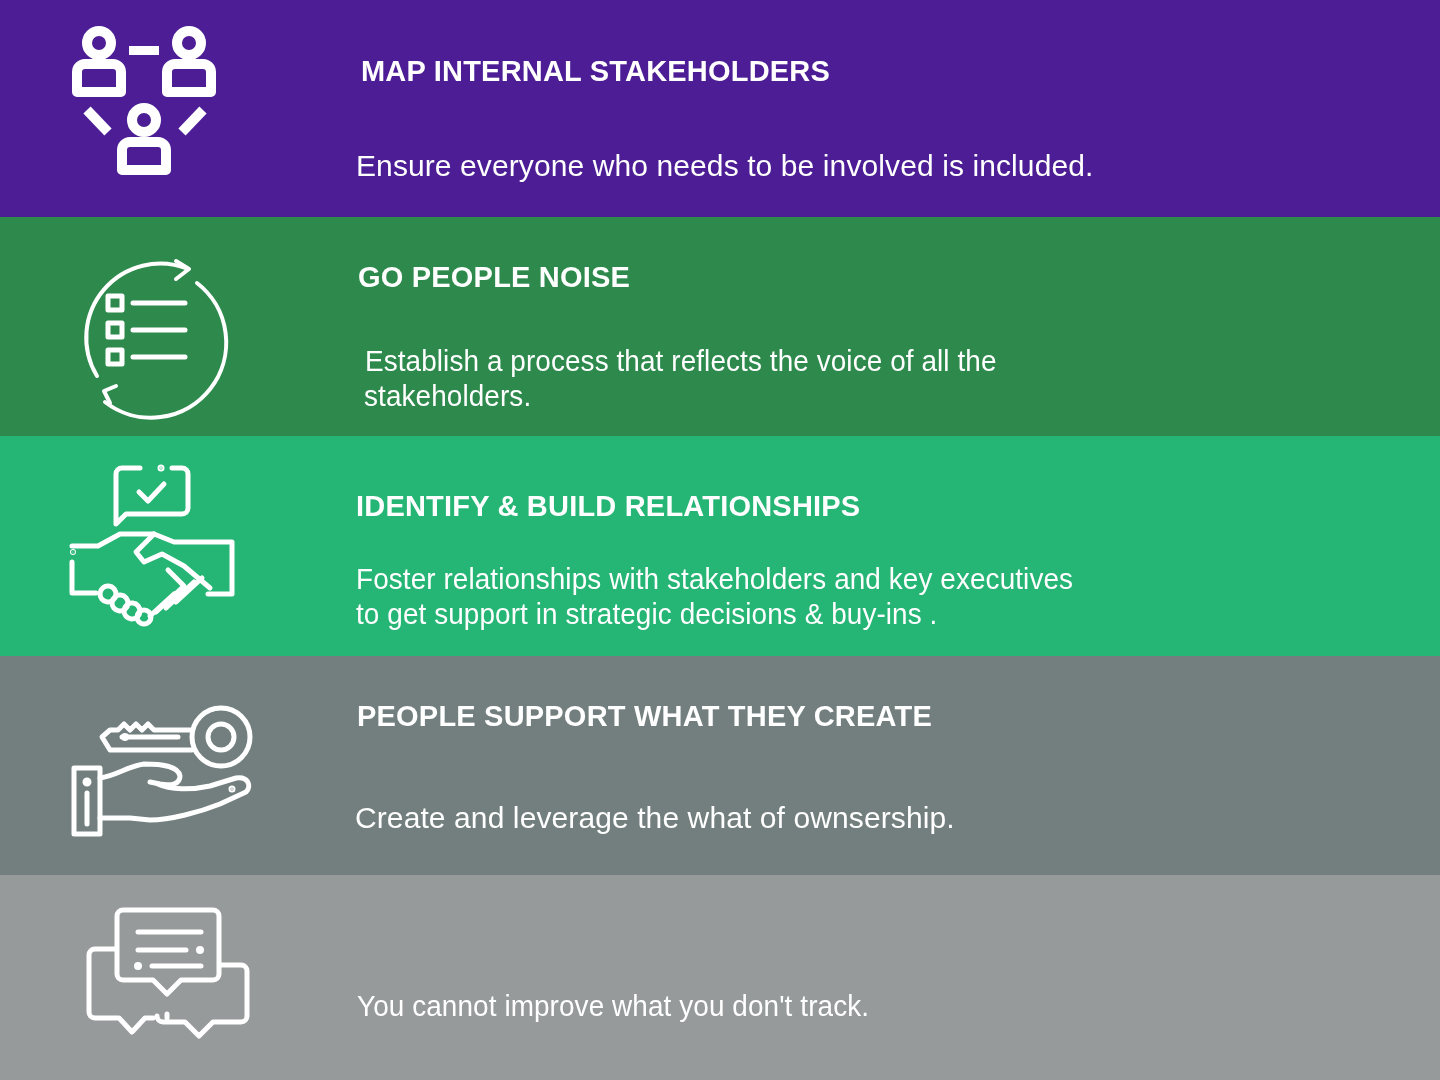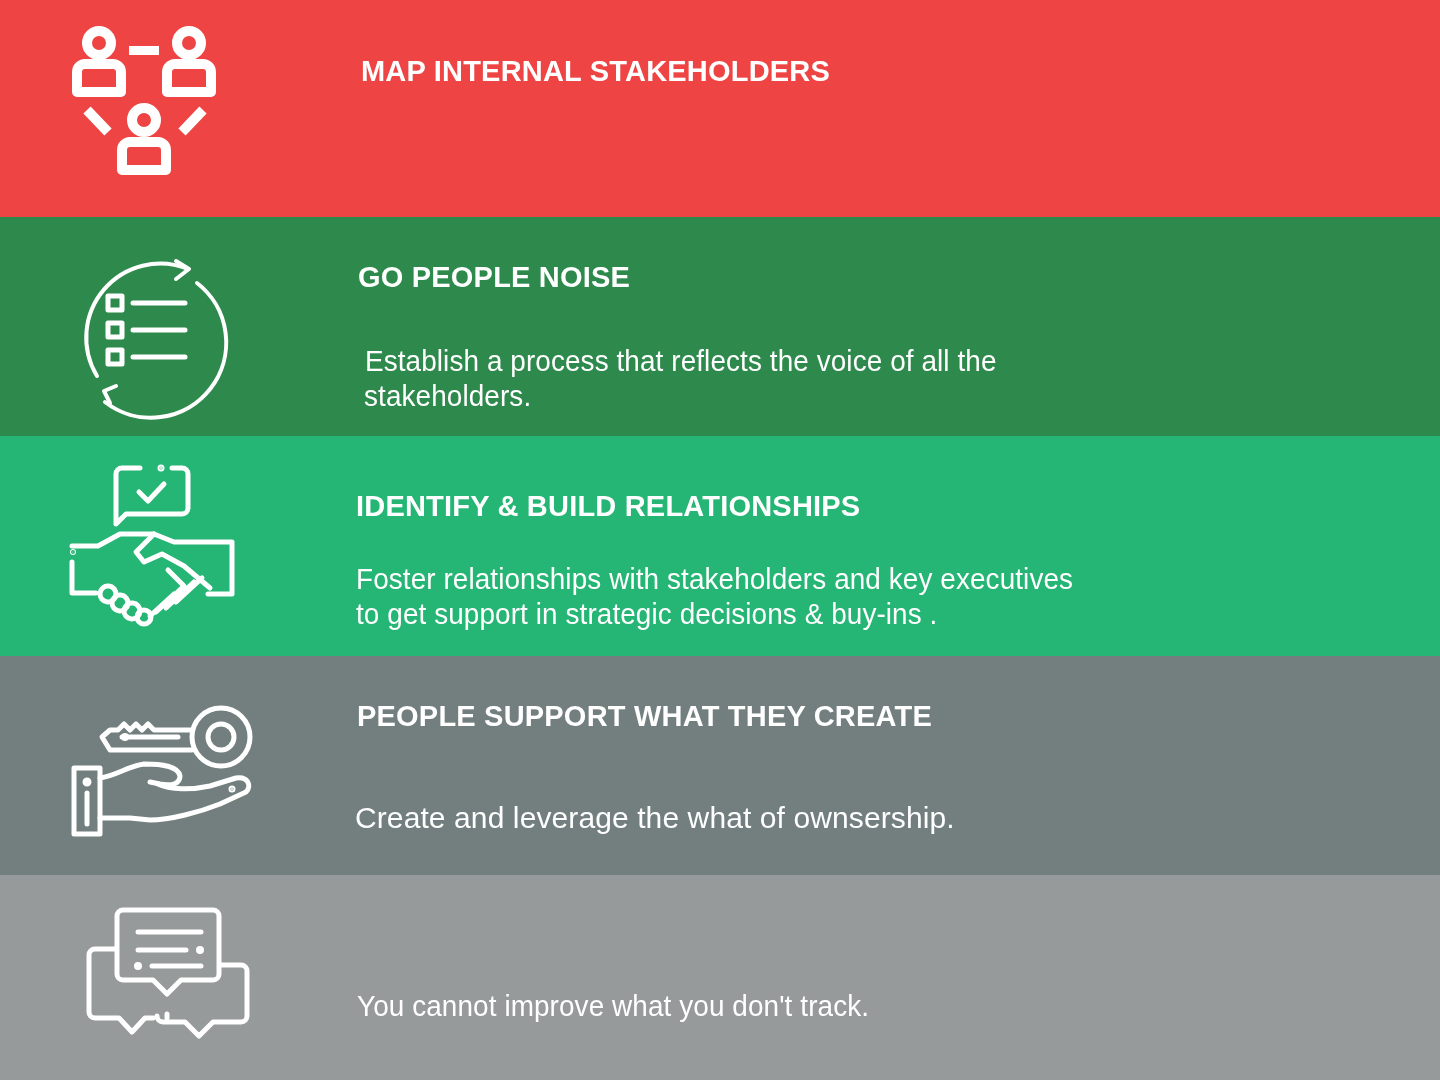--- a/index.html
+++ b/index.html
@@ -17,37 +17,40 @@
   }
   .desc {
     position: absolute; font-size: 30px; line-height: 35px;
     white-space: nowrap; letter-spacing: 0.1px;
   }
   .cond { transform: scaleX(0.93); transform-origin: left top; }
 </style>
 </head>
 <body>
 
-<section class="band" style="top:0;height:217px;background:#ef4444;">
+<section class="band" style="top:0;height:217px;background:#4c1d95;">
   <div class="icon" style="left:70px;top:24px;">
     <svg width="150" height="152" viewBox="0 0 150 152">
       <g fill="none" stroke="#fff" stroke-width="10">
         <circle cx="29" cy="19" r="12"></circle>
         <path d="M7 68 V48 a8 8 0 0 1 8 -8 H43 a8 8 0 0 1 8 8 V68 Z" stroke-linejoin="round"></path>
         <circle cx="119" cy="19" r="12"></circle>
         <path d="M97 68 V48 a8 8 0 0 1 8 -8 H133 a8 8 0 0 1 8 8 V68 Z" stroke-linejoin="round"></path>
         <circle cx="74" cy="96" r="12"></circle>
         <path d="M52 146 V126 a8 8 0 0 1 8 -8 H88 a8 8 0 0 1 8 8 V146 Z" stroke-linejoin="round"></path>
       </g>
       <rect x="59" y="22" width="30" height="9" fill="#fff"></rect>
       <line x1="17" y1="86" x2="38" y2="108" stroke="#fff" stroke-width="10"></line>
       <line x1="133" y1="86" x2="112" y2="108" stroke="#fff" stroke-width="10"></line>
     </svg>
   </div>
   <div class="title" style="left:361px;top:57px;">MAP INTERNAL STAKEHOLDERS</div>
+  <div class="desc" style="left:356px;top:148px;">
+    <div>Ensure everyone who needs to be involved is included.</div>
+  </div>
 </section>
 
 <section class="band" style="top:217px;height:219px;background:#2e8a4c;">
   <div class="icon" style="left:70px;top:36px;">
     <svg width="152" height="152" viewBox="0 0 152 152">
       <g fill="none" stroke="#fff" stroke-width="4" stroke-linecap="round" stroke-linejoin="round">
         <path d="M118 16 A74 74 0 0 0 27 123"></path>
         <path d="M106 8 L119 16 L106 26"></path>
         <path d="M127 30 A74 74 0 0 1 35 149"></path>
         <path d="M46 139 L34 144 L40 156" transform="translate(0,-6)"></path>

